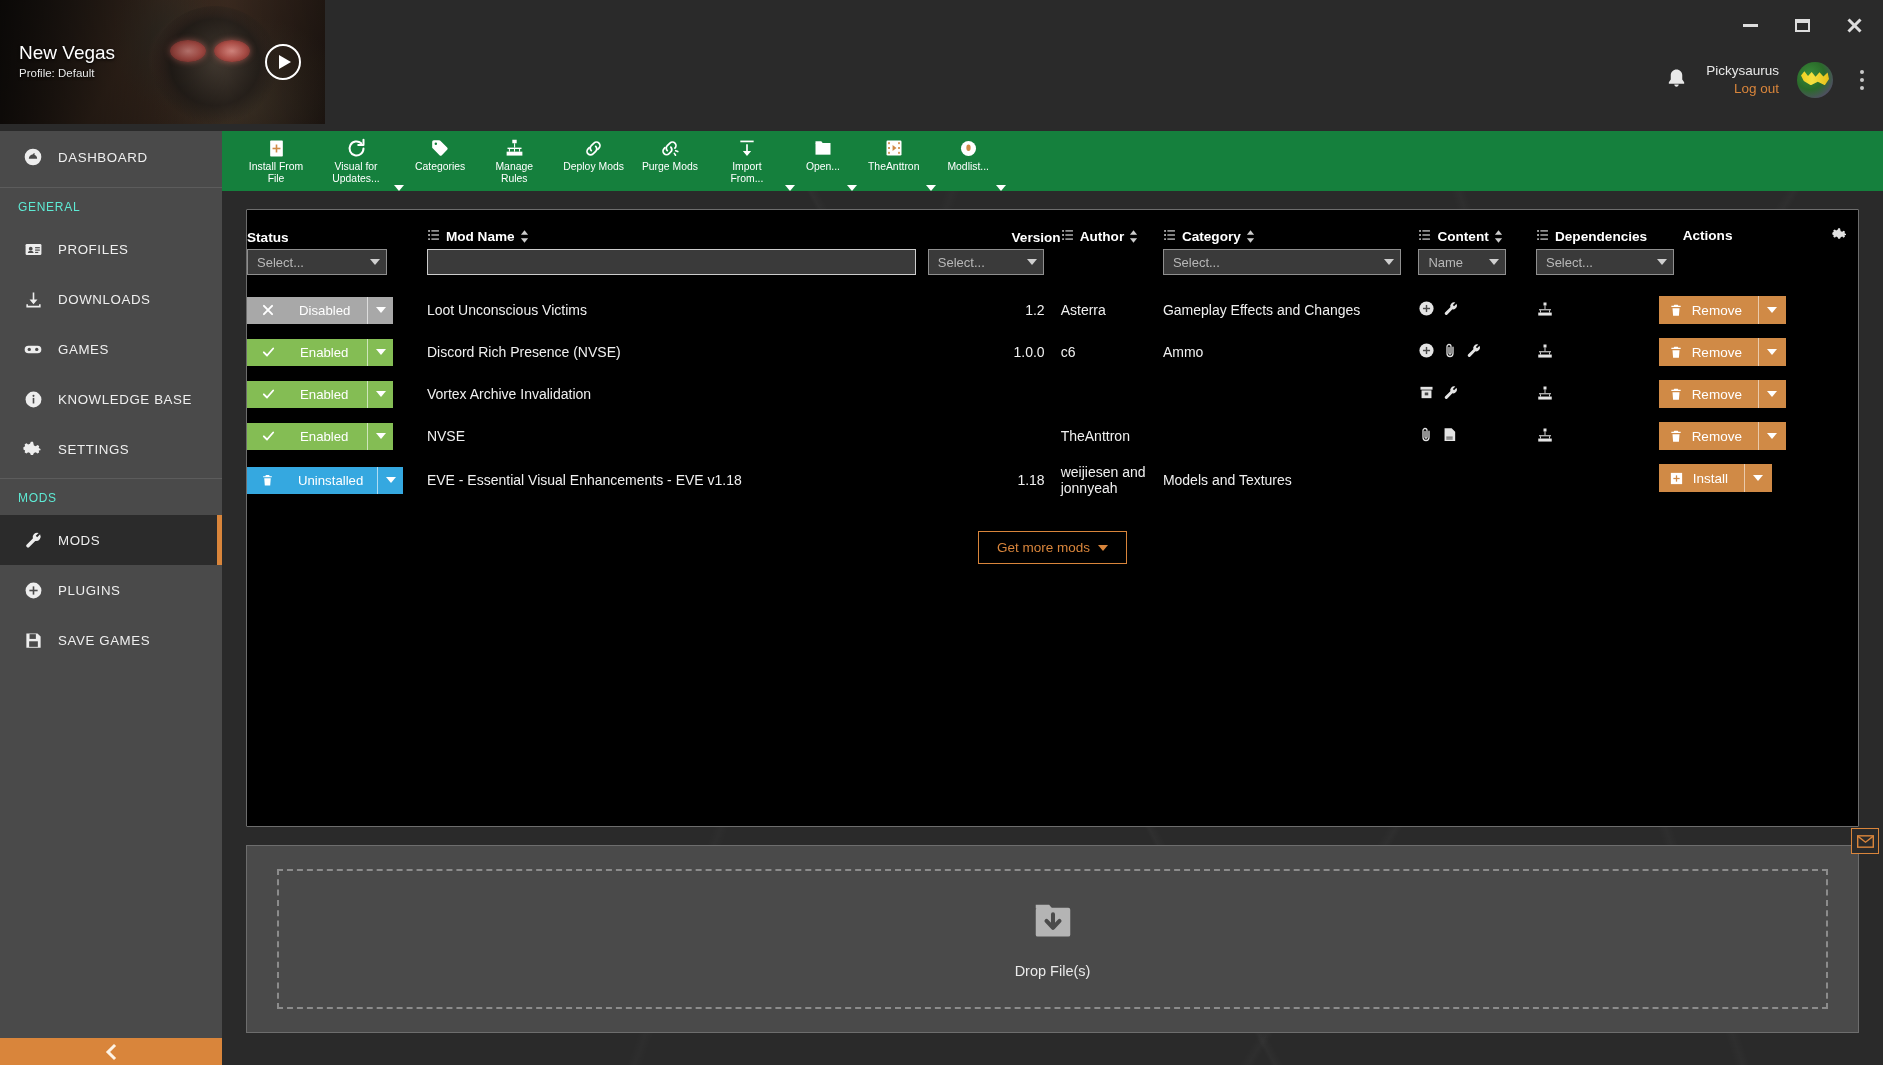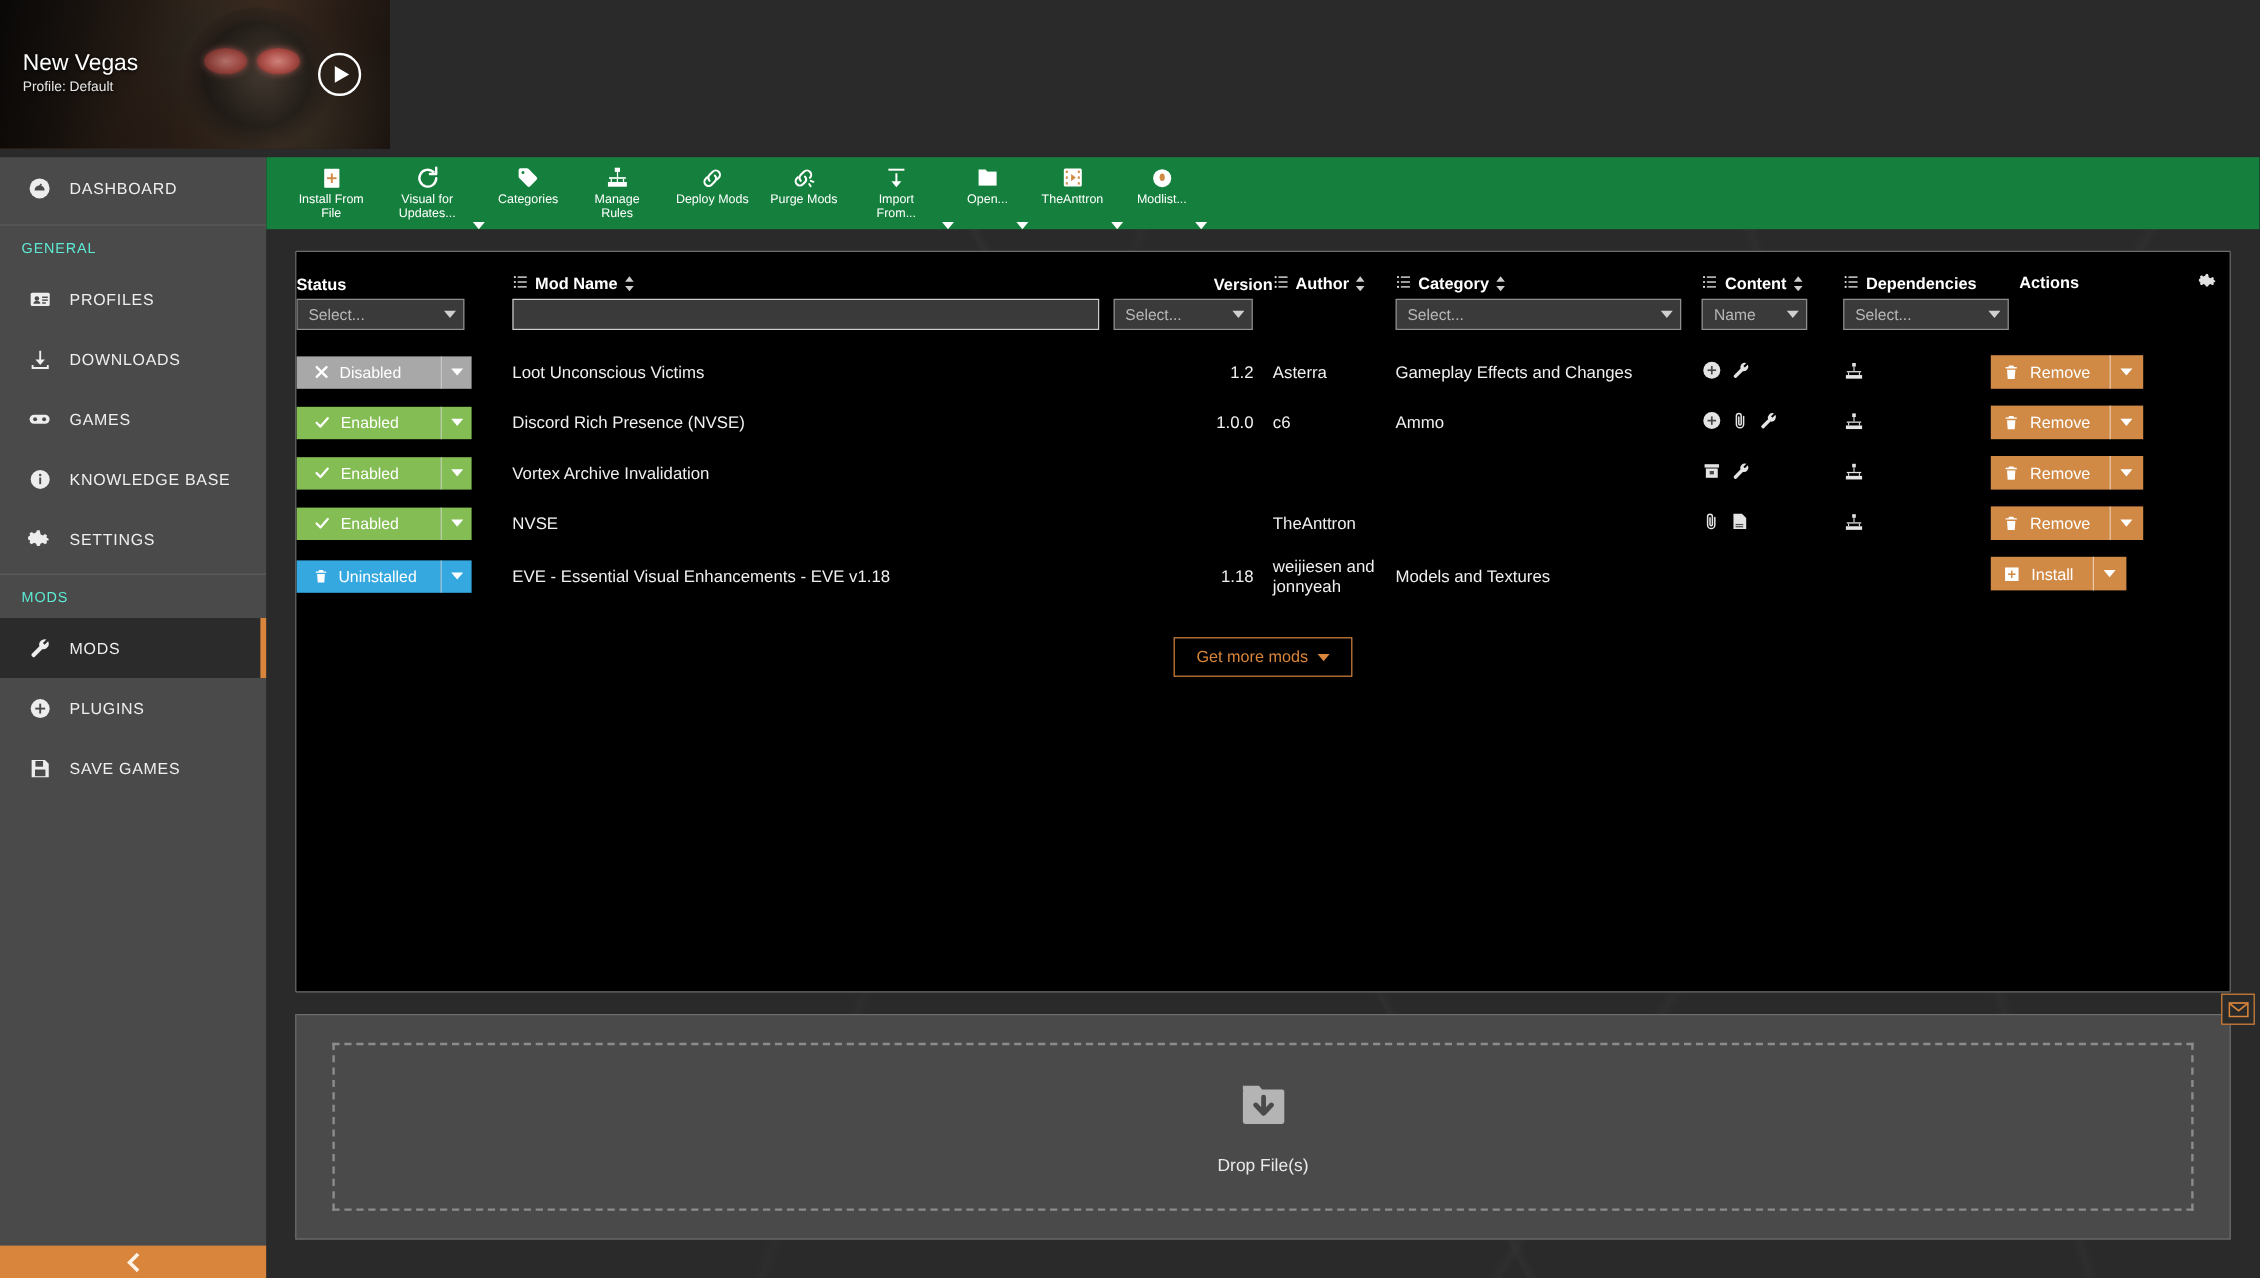--- a/index.html
+++ b/index.html
@@ -169,21 +169,21 @@
     display: flex; align-items: center; justify-content: space-between;
     padding: 0 6px 0 9px; font-size: 13px; color: #b8b8b8; cursor: pointer;
   }
   .fsel .caret { width:0;height:0;border-left:5px solid transparent;border-right:5px solid transparent;border-top:6px solid #cfcfcf; }
   .ftext { height: 26px; width: 100%; border: 1px solid #ccc; background: #3a3a3a; color:#eee; padding: 0 6px; font-size: 13px; font-family: inherit; }
 
   tr.modrow td { padding: 7px 0; font-size: 14px; color: #f0f0f0; vertical-align: middle; }
   tr.modrow td.ver { text-align: right; padding-right: 16px; }
 
   .status-btn { display: inline-flex; height: 27px; min-width: 146px; align-items: stretch; cursor: pointer; }
-  .status-main { flex: 1; display: flex; align-items: center; gap: 8px; padding: 0 14px; font-size: 13.2px; color: #fff; }
+  .status-main { flex: 1; display: flex; align-items: center; gap: 24px; padding: 0 14px; font-size: 13.2px; color: #fff; }
   .status-split { width: 26px; display:flex;align-items:center;justify-content:center; border-left: 1px solid rgba(255,255,255,.6); }
   .status-split .caret { width:0;height:0;border-left:5px solid transparent;border-right:5px solid transparent;border-top:6px solid #fff; }
   .st-disabled { background: #a8a8a8; }
   .st-enabled  { background: #84bd54; }
   .st-uninstalled { background: #35a8e0; }
 
   .content-icons { display: flex; align-items: center; gap: 7px; }
   .dep-cell { display:flex; align-items:center; }
 
   .act-btn { display: inline-flex; height: 28px; align-items: stretch; background: #d08a46; cursor: pointer; }
@@ -230,20 +230,51 @@
       <div class="banner-grad"></div>
       <div class="banner-text">
         <div class="banner-title">New Vegas</div>
         <div class="banner-profile">Profile: Default</div>
       </div>
       <div class="play-btn">
         <div class="play-tri"></div>
       </div>
     </div>
 
+    <div class="topbar-right">
+      <div class="win-controls">
+        <div class="win-btn">
+          <div class="win-min"></div>
+        </div>
+        <div class="win-btn">
+          <div class="win-max"></div>
+        </div>
+        <div class="win-btn">
+          <div class="win-close"></div>
+        </div>
+      </div>
+
+      <div class="user-area">
+        <div class="bell-icon">
+          <svg width="23" height="26" viewBox="0 0 24 24">
+            <path fill="#e8e8e8" d="M12 3c-3.3 0-6 2.7-6 6v4.5l-2 3V18h16v-1.5l-2-3V9c0-3.3-2.7-6-6-6zm0 18c1.3 0 2.3-1 2.3-2.3H9.7C9.7 20 10.7 21 12 21z"></path>
+          </svg>
+        </div>
+        <div class="user-names">
+          <div class="user-name">Pickysaurus</div>
+          <div class="logout-link">Log out</div>
+        </div>
+        <div class="avatar"></div>
+        <div class="kebab">
+          <i></i>
+          <i></i>
+          <i></i>
+        </div>
+      </div>
+    </div>
   </div>
 
   <div class="body-wrap">
 
     <div class="sidebar">
 
       <div class="nav-item dash">
         <span class="nav-ico">
           <svg width="20" height="20" viewBox="0 0 24 24">
               <circle cx="12" cy="12" r="10" fill="#ededed"></circle>

